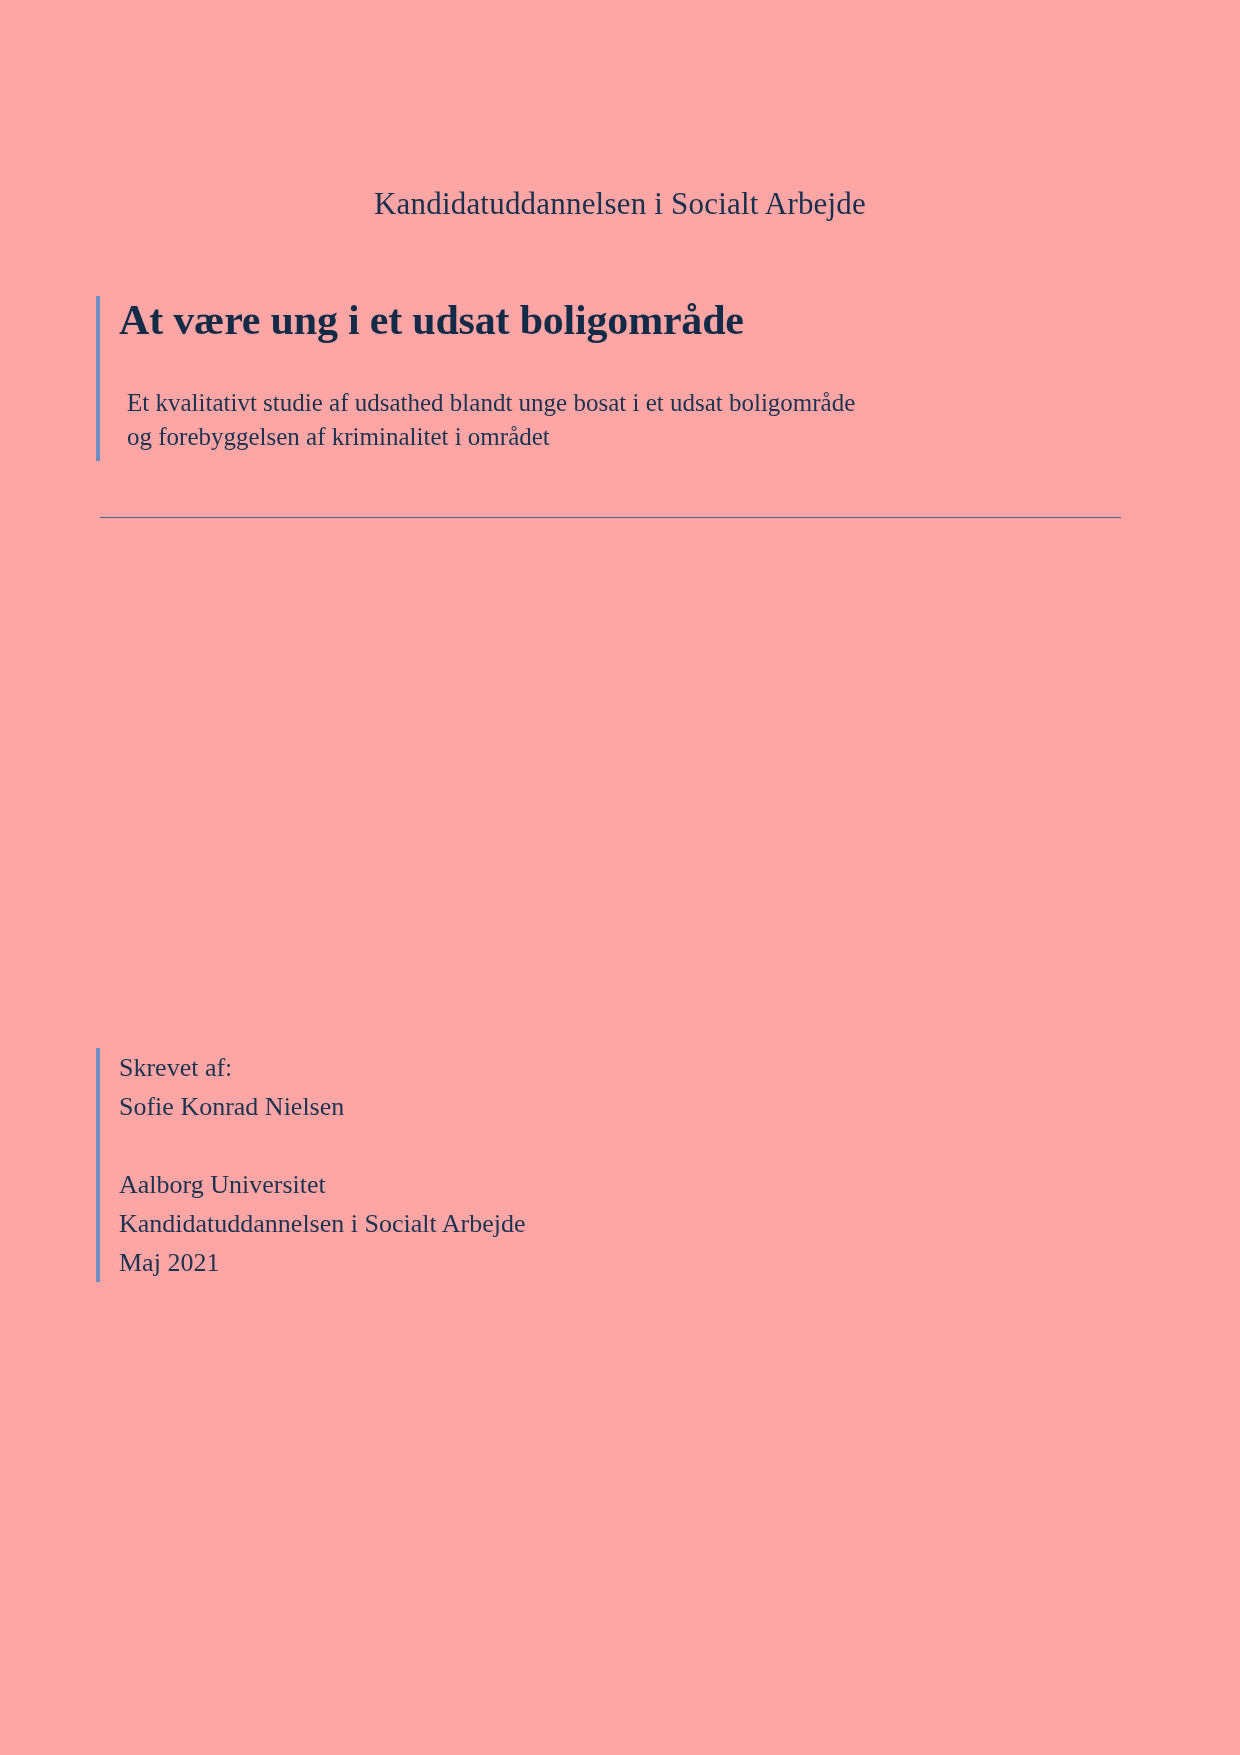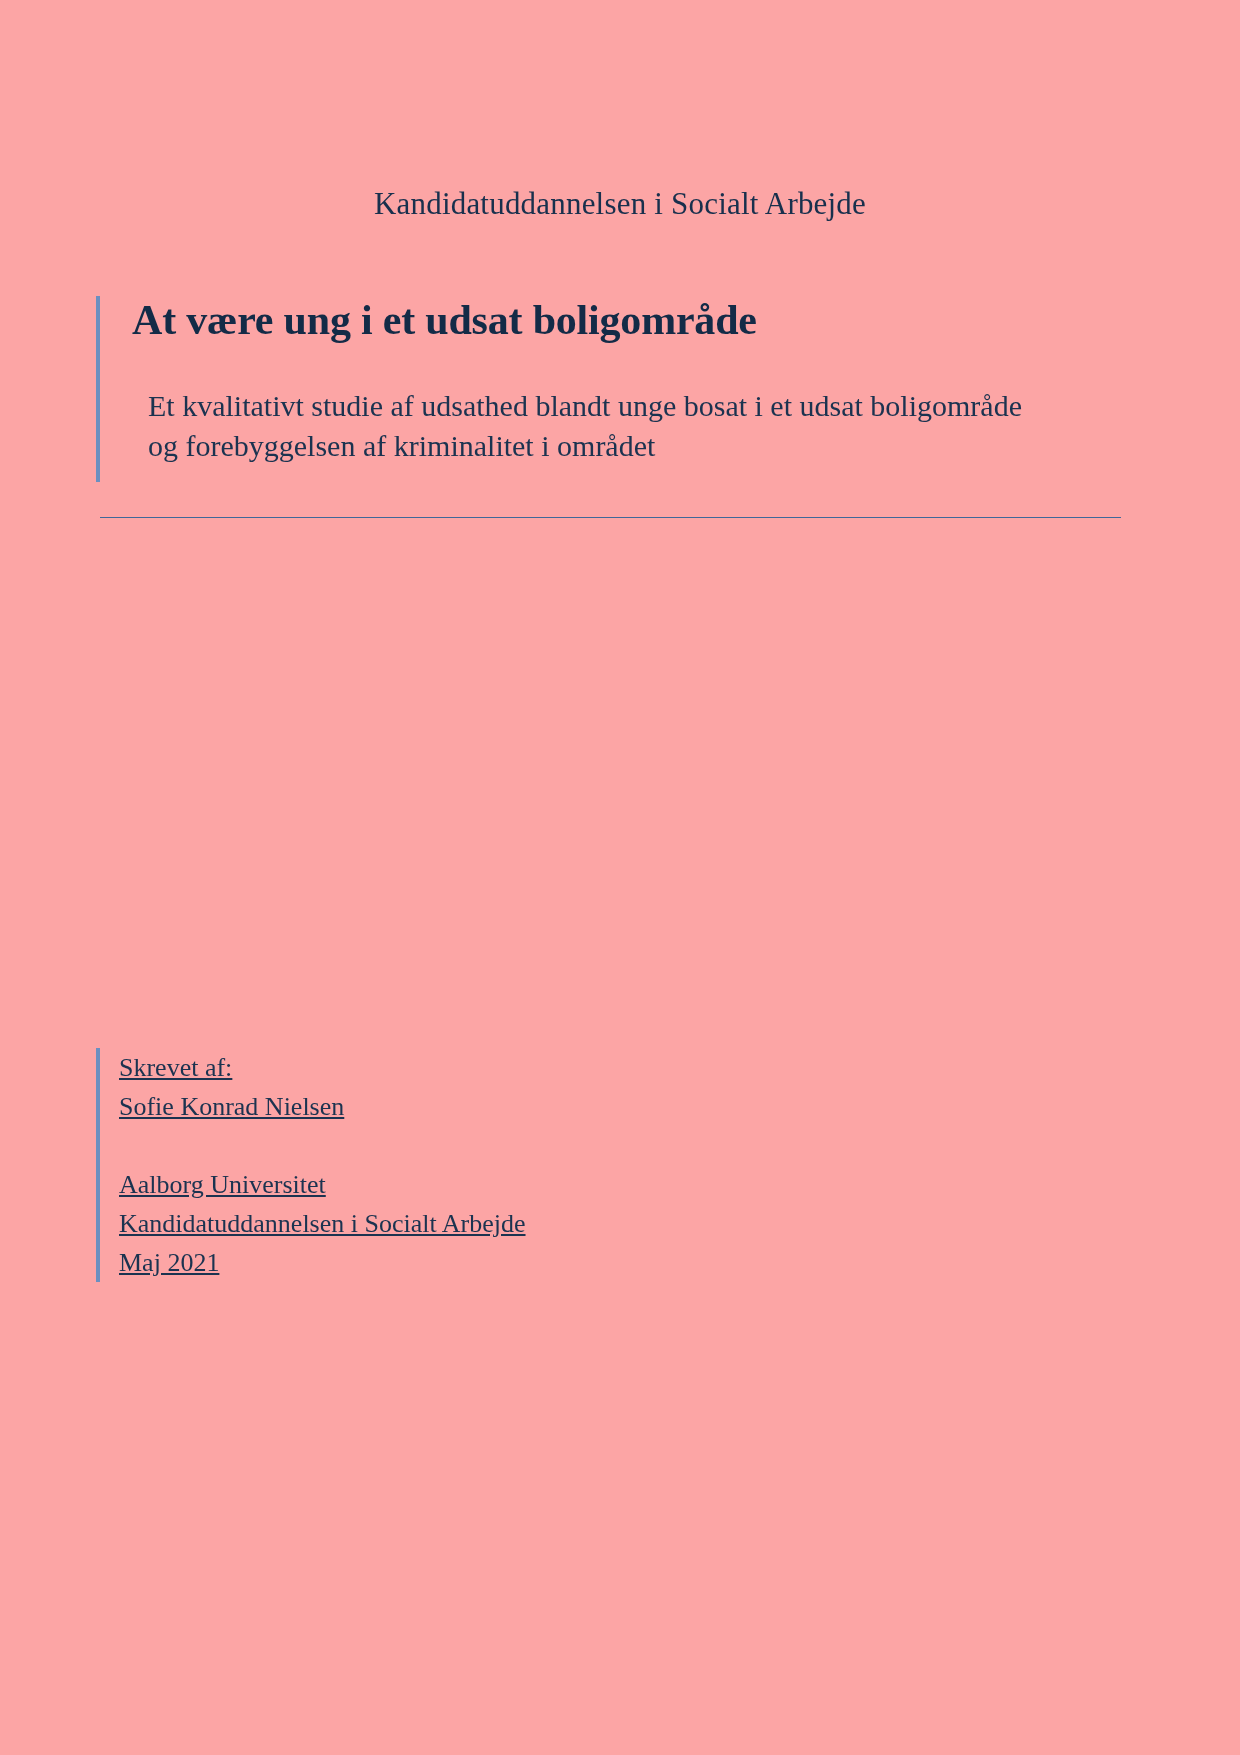--- a/index.html
+++ b/index.html
@@ -35,41 +35,41 @@
     color: #18304d;
     font-family: "Liberation Serif", serif;
   }
 
   
   .title-block {
     position: absolute;
     top: 296px;
     left: 96px;
     width: 1024px;
-    padding-left: 32px;
+    padding-left: 19px;
     border-left: 4px solid #6b8fc0;
     box-sizing: border-box;
   }
 
   .doc-title {
     font-size: 42px;
     font-weight: 700;
     line-height: 1.15;
     color: #132b47;
     margin: 0 0 42px 0;
     letter-spacing: -0.2px;
   }
 
   .doc-subtitle {
-    font-size: 30px;
+    font-size: 25px;
     font-weight: 400;
     line-height: 1.33;
     color: #1b3category;
     color: #1b3350;
-    margin: 16px;
+    margin: 8px;
     max-width: 990px;
   }
 
   
   .title-rule {
     position: absolute;
     top: 517px;
     left: 100px;
     width: 1021px;
     height: 1px;
@@ -84,21 +84,20 @@
     width: 900px;
     padding-left: 19px;
     border-left: 4px solid #6b8fc0;
     box-sizing: border-box;
   }
   .meta-line {
     font-size: 26px;
     line-height: 39px;
     color: #1b3350;
     white-space: pre;
-    text-decoration: underline;
   }
   .meta-gap {
     height: 39px;
   }
 </style>
 </head>
 <body>
 
 <div class="page">
 

